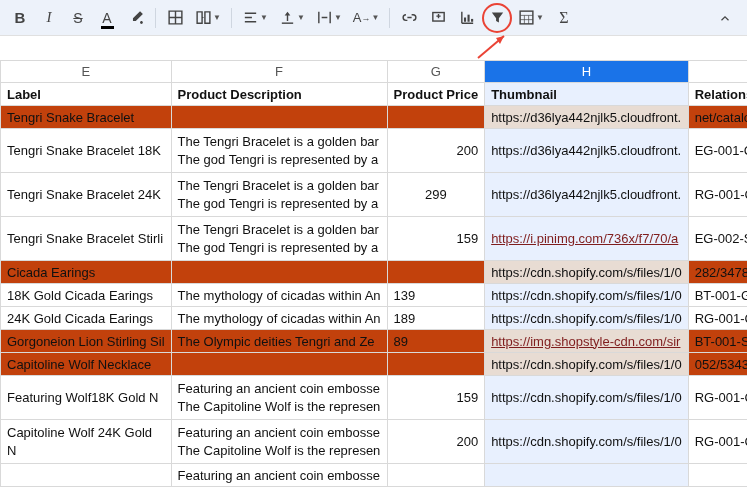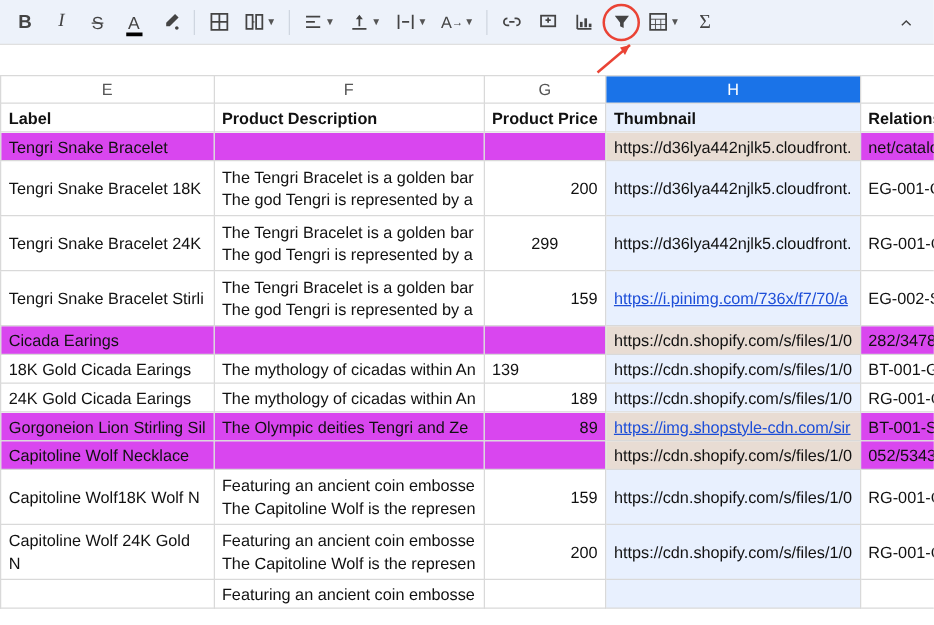--- a/index.html
+++ b/index.html
@@ -12,24 +12,24 @@
 .filter-circle{border:2px solid #ea4335;border-radius:50%;width:30px;height:30px}
 .arrow-red{position:absolute;left:474px;top:32px;pointer-events:none}
 .chev-right{position:absolute;right:8px;top:4px}
 .sheet{position:absolute;top:60px;left:0;right:0;bottom:0;overflow:hidden}
 table{border-collapse:collapse;table-layout:fixed}
 th,td{border:1px solid #d9d9d9;height:23px;padding:2px 6px;overflow:hidden;white-space:nowrap;text-align:left;vertical-align:middle;font-size:13px;background:#fff}
 th{background:#fff;text-align:center;font-weight:400;color:#555;height:22px}
 th.sel{background:#1a73e8;color:#fff;font-weight:500}
 .hdr td{font-weight:700}
 td.selcol{background:#e8f0fe}
-tr.orange td{background:#d946ef}
+tr.orange td{background:#c2410c}
 tr.orange td.selcol{background:#e8dcd3}
 .tall{height:44px;white-space:normal;line-height:18px}
-a.lnk{color:#1d4ed8;text-decoration:underline}
+a.lnk{color:#7f1d1d;text-decoration:underline}
 </style>
 </head>
 <body>
 
 <div class="toolbar">
   <div class="tbtn">
       <b style="font-size:15px">B</b>
     </div>
   <div class="tbtn">
       <i style="font-size:15px;font-family:serif">I</i>
@@ -201,46 +201,46 @@
           <td class="">The mythology of cicadas within An</td>
           <td class="" style="text-align:left">139</td>
           <td class="selcol">https://cdn.shopify.com/s/files/1/0</td>
           <td class="">BT-001-G-18K, N</td>
         </tr>
       </tbody>
       <tbody>
         <tr class="">
           <td class="">24K Gold Cicada Earings</td>
           <td class="">The mythology of cicadas within An</td>
-          <td class="" style="text-align:right">189</td>
+          <td class="" style="text-align:left">189</td>
           <td class="selcol">https://cdn.shopify.com/s/files/1/0</td>
           <td class="">RG-001-G-24K, N</td>
         </tr>
       </tbody>
       <tbody>
         <tr class="orange">
           <td class="">Gorgoneion Lion Stirling Sil</td>
           <td class="">The Olympic deities Tengri and Ze</td>
-          <td class="" style="text-align:right">89</td>
+          <td class="" style="">89</td>
           <td class="selcol"><a class="lnk">https://img.shopstyle-cdn.com/sir</a></td>
           <td class="">BT-001-SS, NE-0</td>
         </tr>
       </tbody>
       <tbody>
         <tr class="orange">
           <td class=""> Capitoline Wolf Necklace</td>
           <td class=""></td>
           <td class=""></td>
           <td class="selcol">https://cdn.shopify.com/s/files/1/0</td>
           <td class="">052/5343/1409/p</td>
         </tr>
       </tbody>
       <tbody>
         <tr class="">
-          <td class="tall">Capitoline Wolf18K Wolf N</td>
+          <td class="tall">Featuring Wolf18K Gold N</td>
           <td class="tall">Featuring an ancient coin embosse<br>The Capitoline Wolf is the represen</td>
           <td class="tall" style="text-align:right">159</td>
           <td class="selcol tall">https://cdn.shopify.com/s/files/1/0</td>
           <td class="tall">RG-001-G-18K, </td>
         </tr>
       </tbody>
       <tbody>
         <tr class="">
           <td class="tall">Capitoline Wolf 24K Gold N</td>
           <td class="tall">Featuring an ancient coin embosse<br>The Capitoline Wolf is the represen</td>

